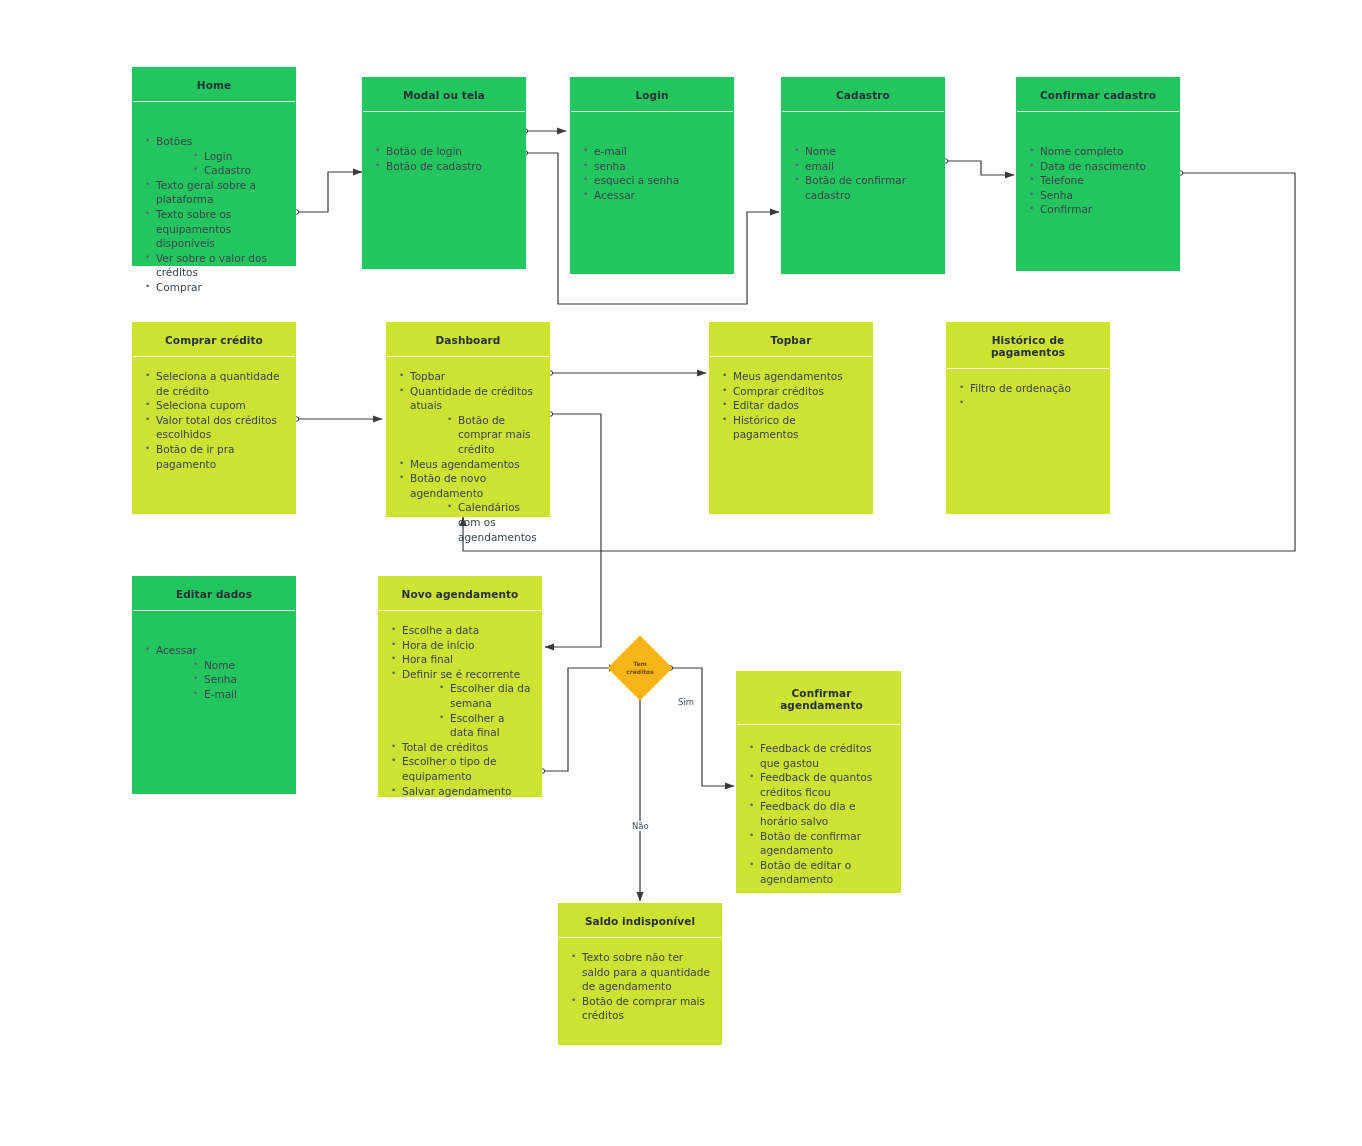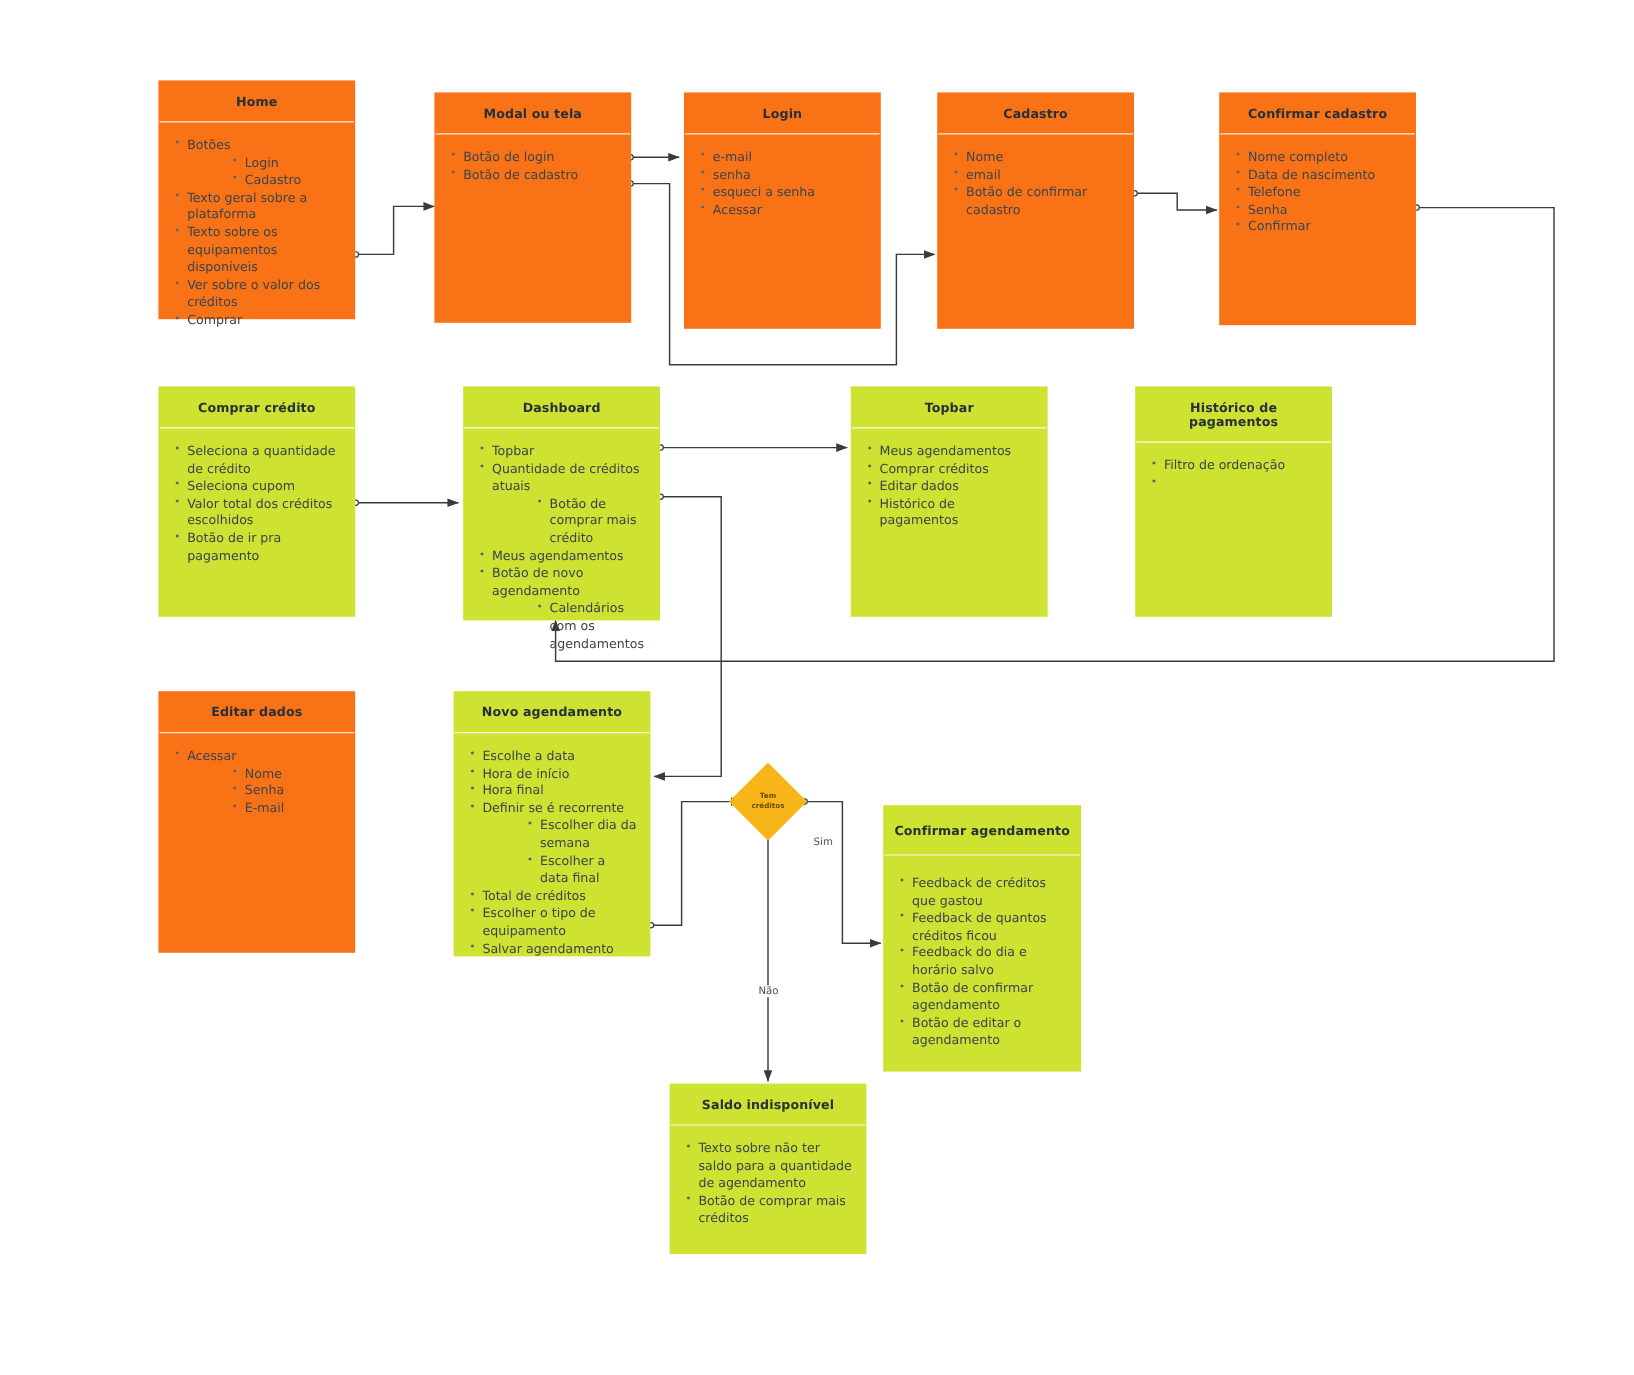--- a/index.html
+++ b/index.html
@@ -18,21 +18,21 @@
     position:absolute;left:0;top:0;width:1362px;height:1146px;
     pointer-events:none;
   }
   .node{
     position:absolute;
     box-sizing:border-box;
     border:1px solid rgba(255,255,255,0.0);
     display:flex;
     flex-direction:column;
   }
-  .node.blue{background:#f97316;}
+  .node.blue{background:#22c55e;gap:20px;}
   .node.green{background:#cde231;}
   .node .hdr{
     flex:0 0 auto;
     text-align:center;
     font-weight:bold;
     font-size:10.5px;
     color:#28303b;
     letter-spacing:.1px;
     padding:11px 6px 10px 6px;
     border-bottom:1px solid rgba(255,255,255,0.85);
@@ -391,21 +391,21 @@
 
   <div class="diamond" style="left:617px;top:645px;width:46px;height:46px;">
     <div class="shape"></div>
     <div class="dlabel">
       <span>Tem</span><br>
       <span>créditos</span>
     </div>
   </div>
 
   <div class="node green" style="left:736px;top:671px;width:165px;height:222px;">
-    <div class="hdr" style="padding-top:15px;padding-bottom:13px;">Confirmar agendamento</div>
+    <div class="hdr" style="padding-top:15px;padding-bottom:13px;padding-left:12px;">Confirmar agendamento</div>
     <div class="body" style="padding-top:16px;">
         <ul class="lvl1">
           <li>
             <span class="txt">Feedback de créditos que gastou</span>
           </li>
           <li>
             <span class="txt">Feedback de quantos créditos ficou</span>
           </li>
           <li>
             <span class="txt">Feedback do dia e horário salvo</span>

